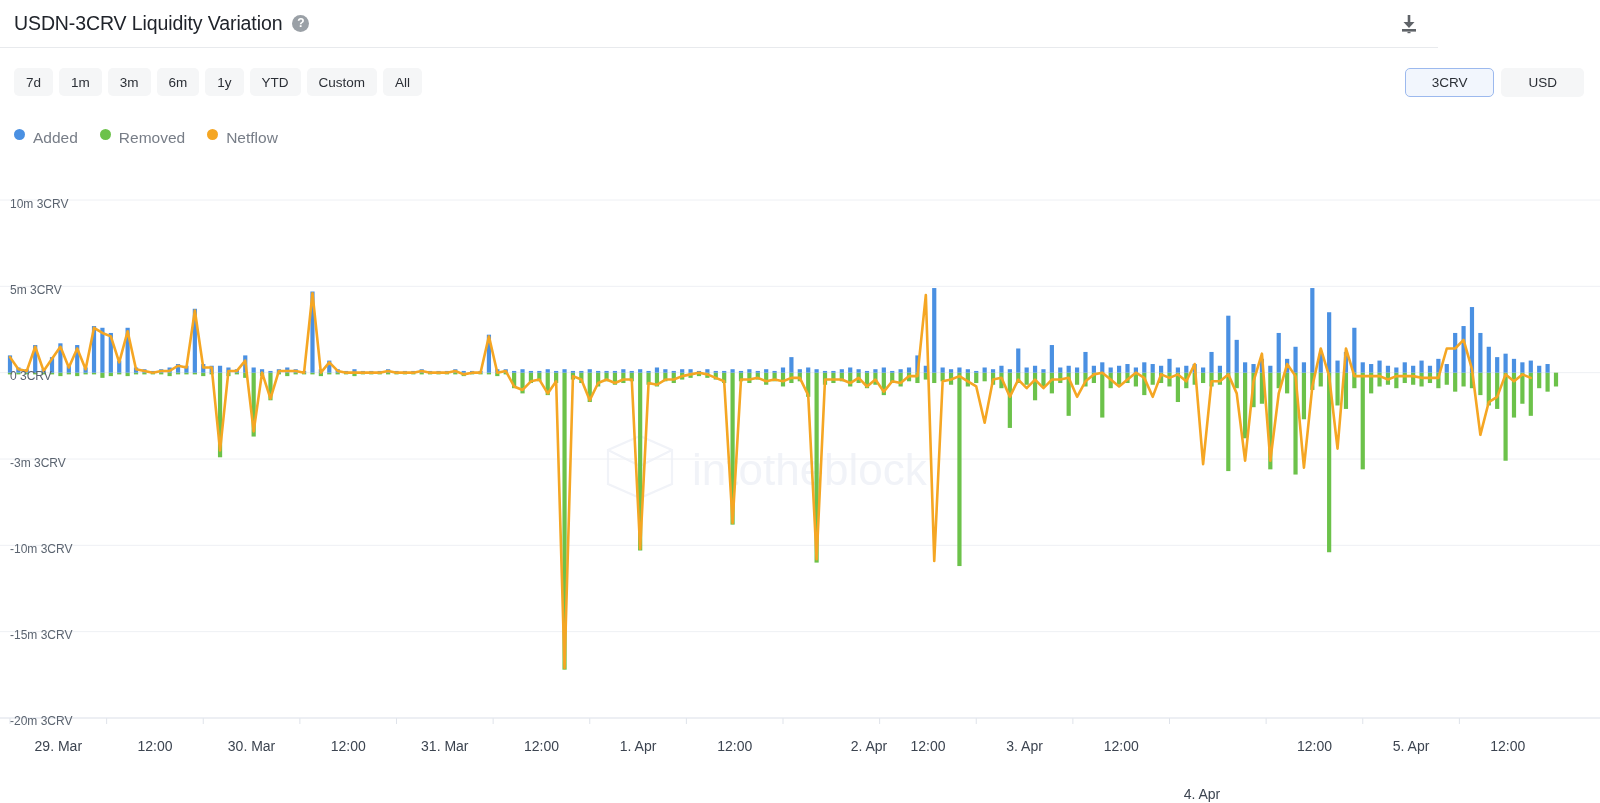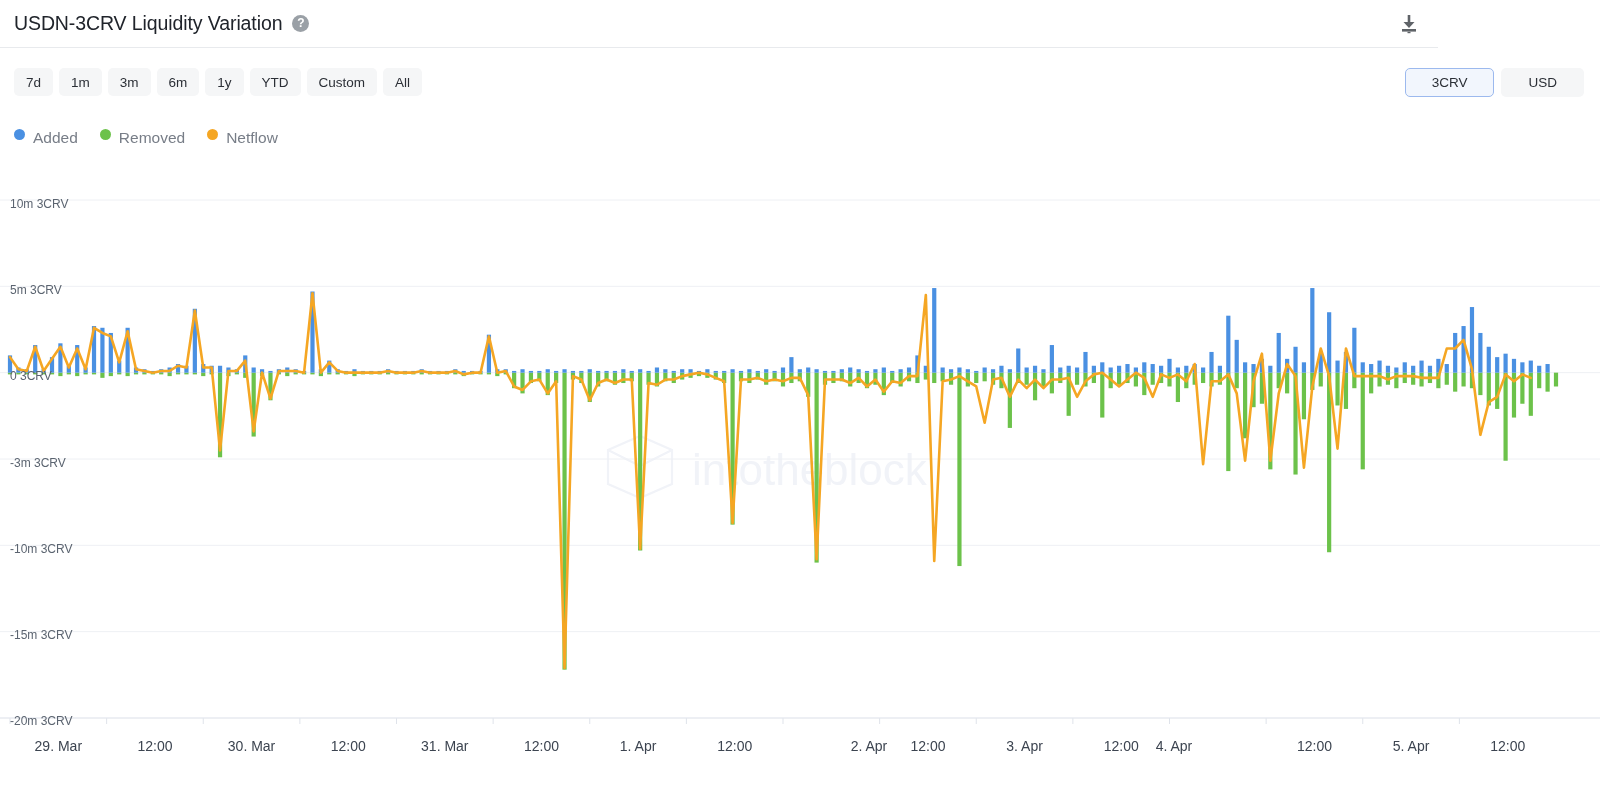--- a/index.html
+++ b/index.html
@@ -555,19 +555,19 @@
       <div class="xlabel" style="left: 251.562px;">30. Mar</div>
       <div class="xlabel" style="left: 348.188px;">12:00</div>
       <div class="xlabel" style="left: 444.812px;">31. Mar</div>
       <div class="xlabel" style="left: 541.438px;">12:00</div>
       <div class="xlabel" style="left: 638.062px;">1. Apr</div>
       <div class="xlabel" style="left: 734.688px;">12:00</div>
       <div class="xlabel" style="left: 869px;">2. Apr</div>
       <div class="xlabel" style="left: 927.938px;">12:00</div>
       <div class="xlabel" style="left: 1024.56px;">3. Apr</div>
       <div class="xlabel" style="left: 1121.19px;">12:00</div>
-      <div class="xlabel" style="left: 1174px;">4. Apr</div>
+      <div class="xlabel" style="left: 1202px; margin-top: 48px;">4. Apr</div>
       <div class="xlabel" style="left: 1314.44px;">12:00</div>
       <div class="xlabel" style="left: 1411.06px;">5. Apr</div>
       <div class="xlabel" style="left: 1507.69px;">12:00</div>
     </div>
 
 </div>
 
 </body></html>

